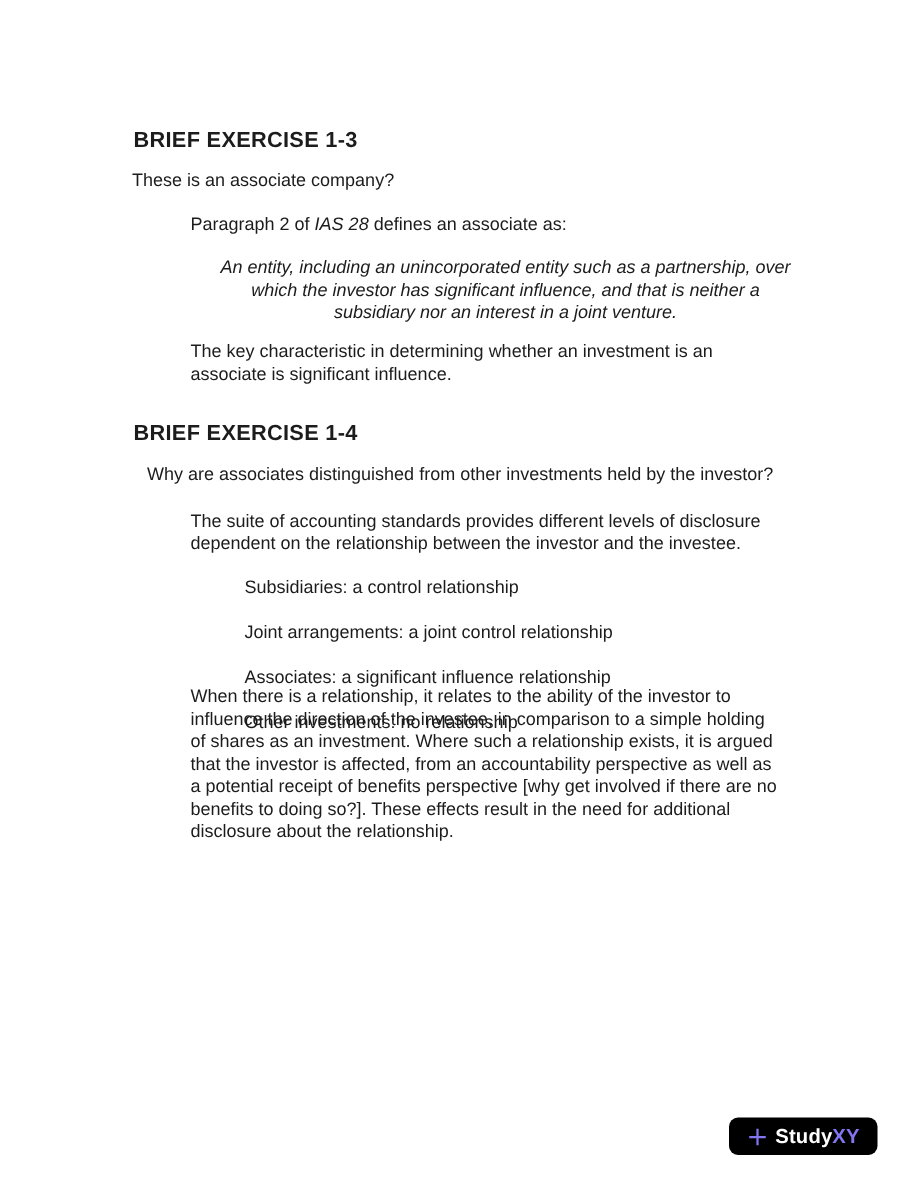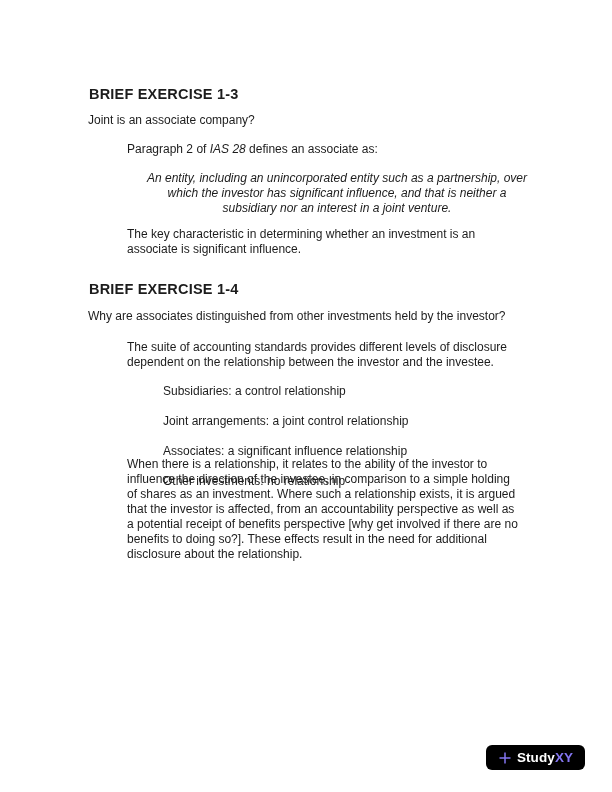--- a/index.html
+++ b/index.html
@@ -50,34 +50,34 @@
   }
   .plus-icon { display: flex; align-items: center; }
 </style>
 </head>
 <body>
 
 <div class="page">
 
   <div class="block heading" style="left:89px; top:86px;">BRIEF EXERCISE 1-3</div>
 
-  <div class="block" style="left:88px; top:113px;">Joint is an associate company?</div>
+  <div class="block" style="left:88px; top:113px;">These is an associate company?</div>
 
   <div class="block inline-block-text" style="left:127px; top:142px;"><span>Paragraph 2 of </span><span class="italic">IAS 28</span><span> defines an associate as:</span></div>
 
   <div class="block" style="left:127px; top:227px; width:420px;">The key characteristic in determining whether an investment is an
 associate is significant influence.</div>
 
   <div class="block italic" style="left:127px; top:171px; width:420px;">An entity, including an unincorporated entity such as a partnership, over
 which the investor has significant influence, and that is neither a
 subsidiary nor an interest in a joint venture.</div>
 
   <div class="block heading" style="left:89px; top:281px;">BRIEF EXERCISE 1-4</div>
 
-  <div class="block" style="left:88px; top:309px;">Why are associates distinguished from other investments held by the investor?</div>
+  <div class="block" style="left:98px; top:309px;">Why are associates distinguished from other investments held by the investor?</div>
 
   <div class="block" style="left:127px; top:340px; width:440px;">The suite of accounting standards provides different levels of disclosure
 dependent on the relationship between the investor and the investee.</div>
 
   <div class="block" style="left:163px; top:369px;">
     <div class="list-line">Subsidiaries: a control relationship</div>
     <div class="list-line">Joint arrangements: a joint control relationship</div>
     <div class="list-line">Associates: a significant influence relationship</div>
     <div class="list-line">Other investments: no relationship</div>
   </div>

